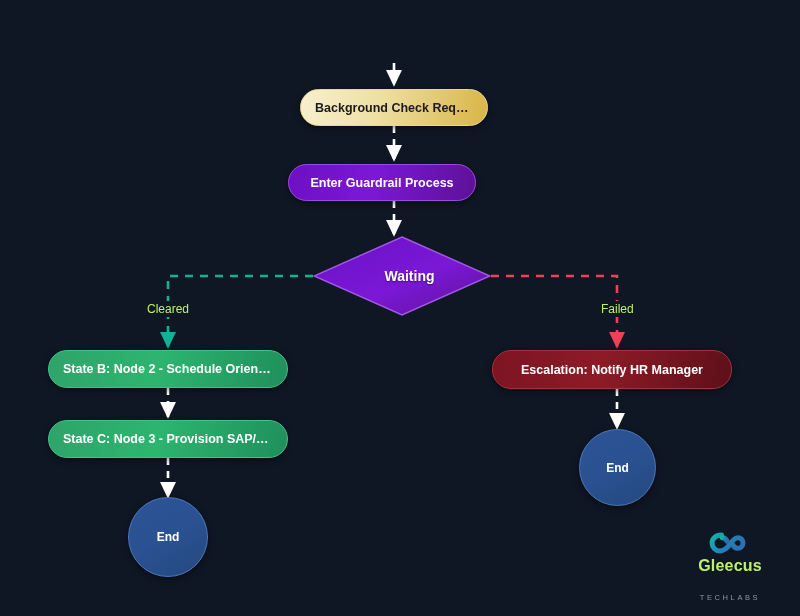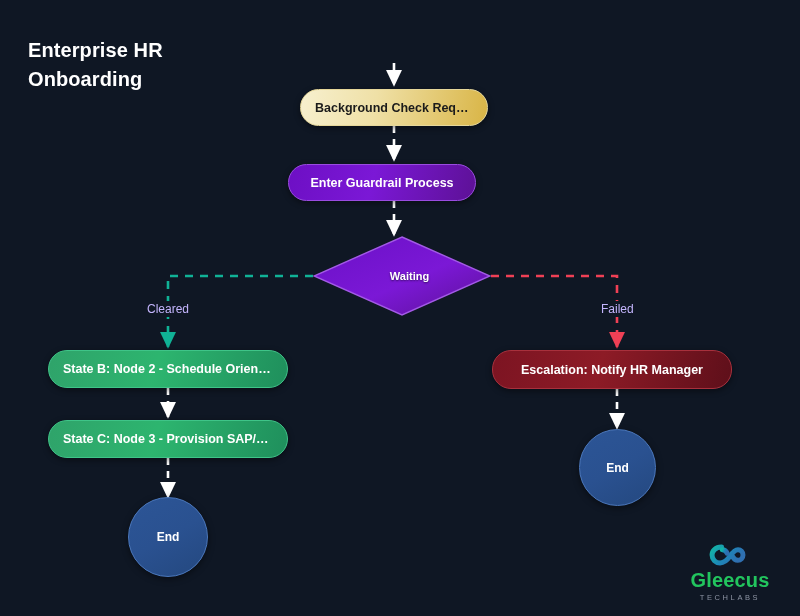--- a/index.html
+++ b/index.html
@@ -123,30 +123,30 @@
   .diamond-shape {
     position: absolute;
     left: 0; top: 0;
     width: 100%;
     height: 100%;
   }
   .diamond-label {
     position: relative;
     z-index: 2;
     color: #ffffff;
-    font-size: 11px;
+    font-size: 14px;
     font-weight: bold;
     text-shadow: 0 1px 2px rgba(0,0,0,0.5);
     padding-left: 15px;
   }
 
   
   .edge-label {
     position: absolute;
-    color: #c4b5fd;
+    color: #bef264;
     font-size: 12px;
     font-weight: normal;
     white-space: nowrap;
     z-index: 4;
     background: #0f1724;
     padding: 1px 6px;
   }
 
   
   #logo {
@@ -154,39 +154,38 @@
     right: 18px;
     bottom: 14px;
     width: 104px;
     display: flex;
     flex-direction: column;
     align-items: center;
     z-index: 5;
   }
   #logo-mark { width: 42px; height: 24px; display: block; }
   #logo-name {
-    color: #22c55e;
-    font-size: 20px;
+    color: #bef264;
+    font-size: 16px;
     font-weight: bold;
     letter-spacing: 0.2px;
     margin-top: 2px;
   }
   #logo-sub {
     color: #8d94a3;
     font-size: 7.5px;
     letter-spacing: 2.6px;
-    margin-top: 1px;
+    margin-top: 18px;
   }
 </style>
 </head>
 <body>
 
 <div id="canvas">
 
-  <div id="title">Enterprise HR Onboarding</div>
 
   <svg id="edges" viewBox="0 0 800 616" width="800" height="616">
     <defs>
       <marker id="ah-white" viewBox="0 0 10 10" refX="8.5" refY="5" markerWidth="7" markerHeight="7" orient="auto-start-reverse">
         <path d="M0,0.5 L9.5,5 L0,9.5 z" fill="#ffffff"></path>
       </marker>
       <marker id="ah-green" viewBox="0 0 10 10" refX="8.5" refY="5" markerWidth="7" markerHeight="7" orient="auto-start-reverse">
         <path d="M0,0.5 L9.5,5 L0,9.5 z" fill="#10b296"></path>
       </marker>
       <marker id="ah-red" viewBox="0 0 10 10" refX="8.5" refY="5" markerWidth="7" markerHeight="7" orient="auto-start-reverse">

